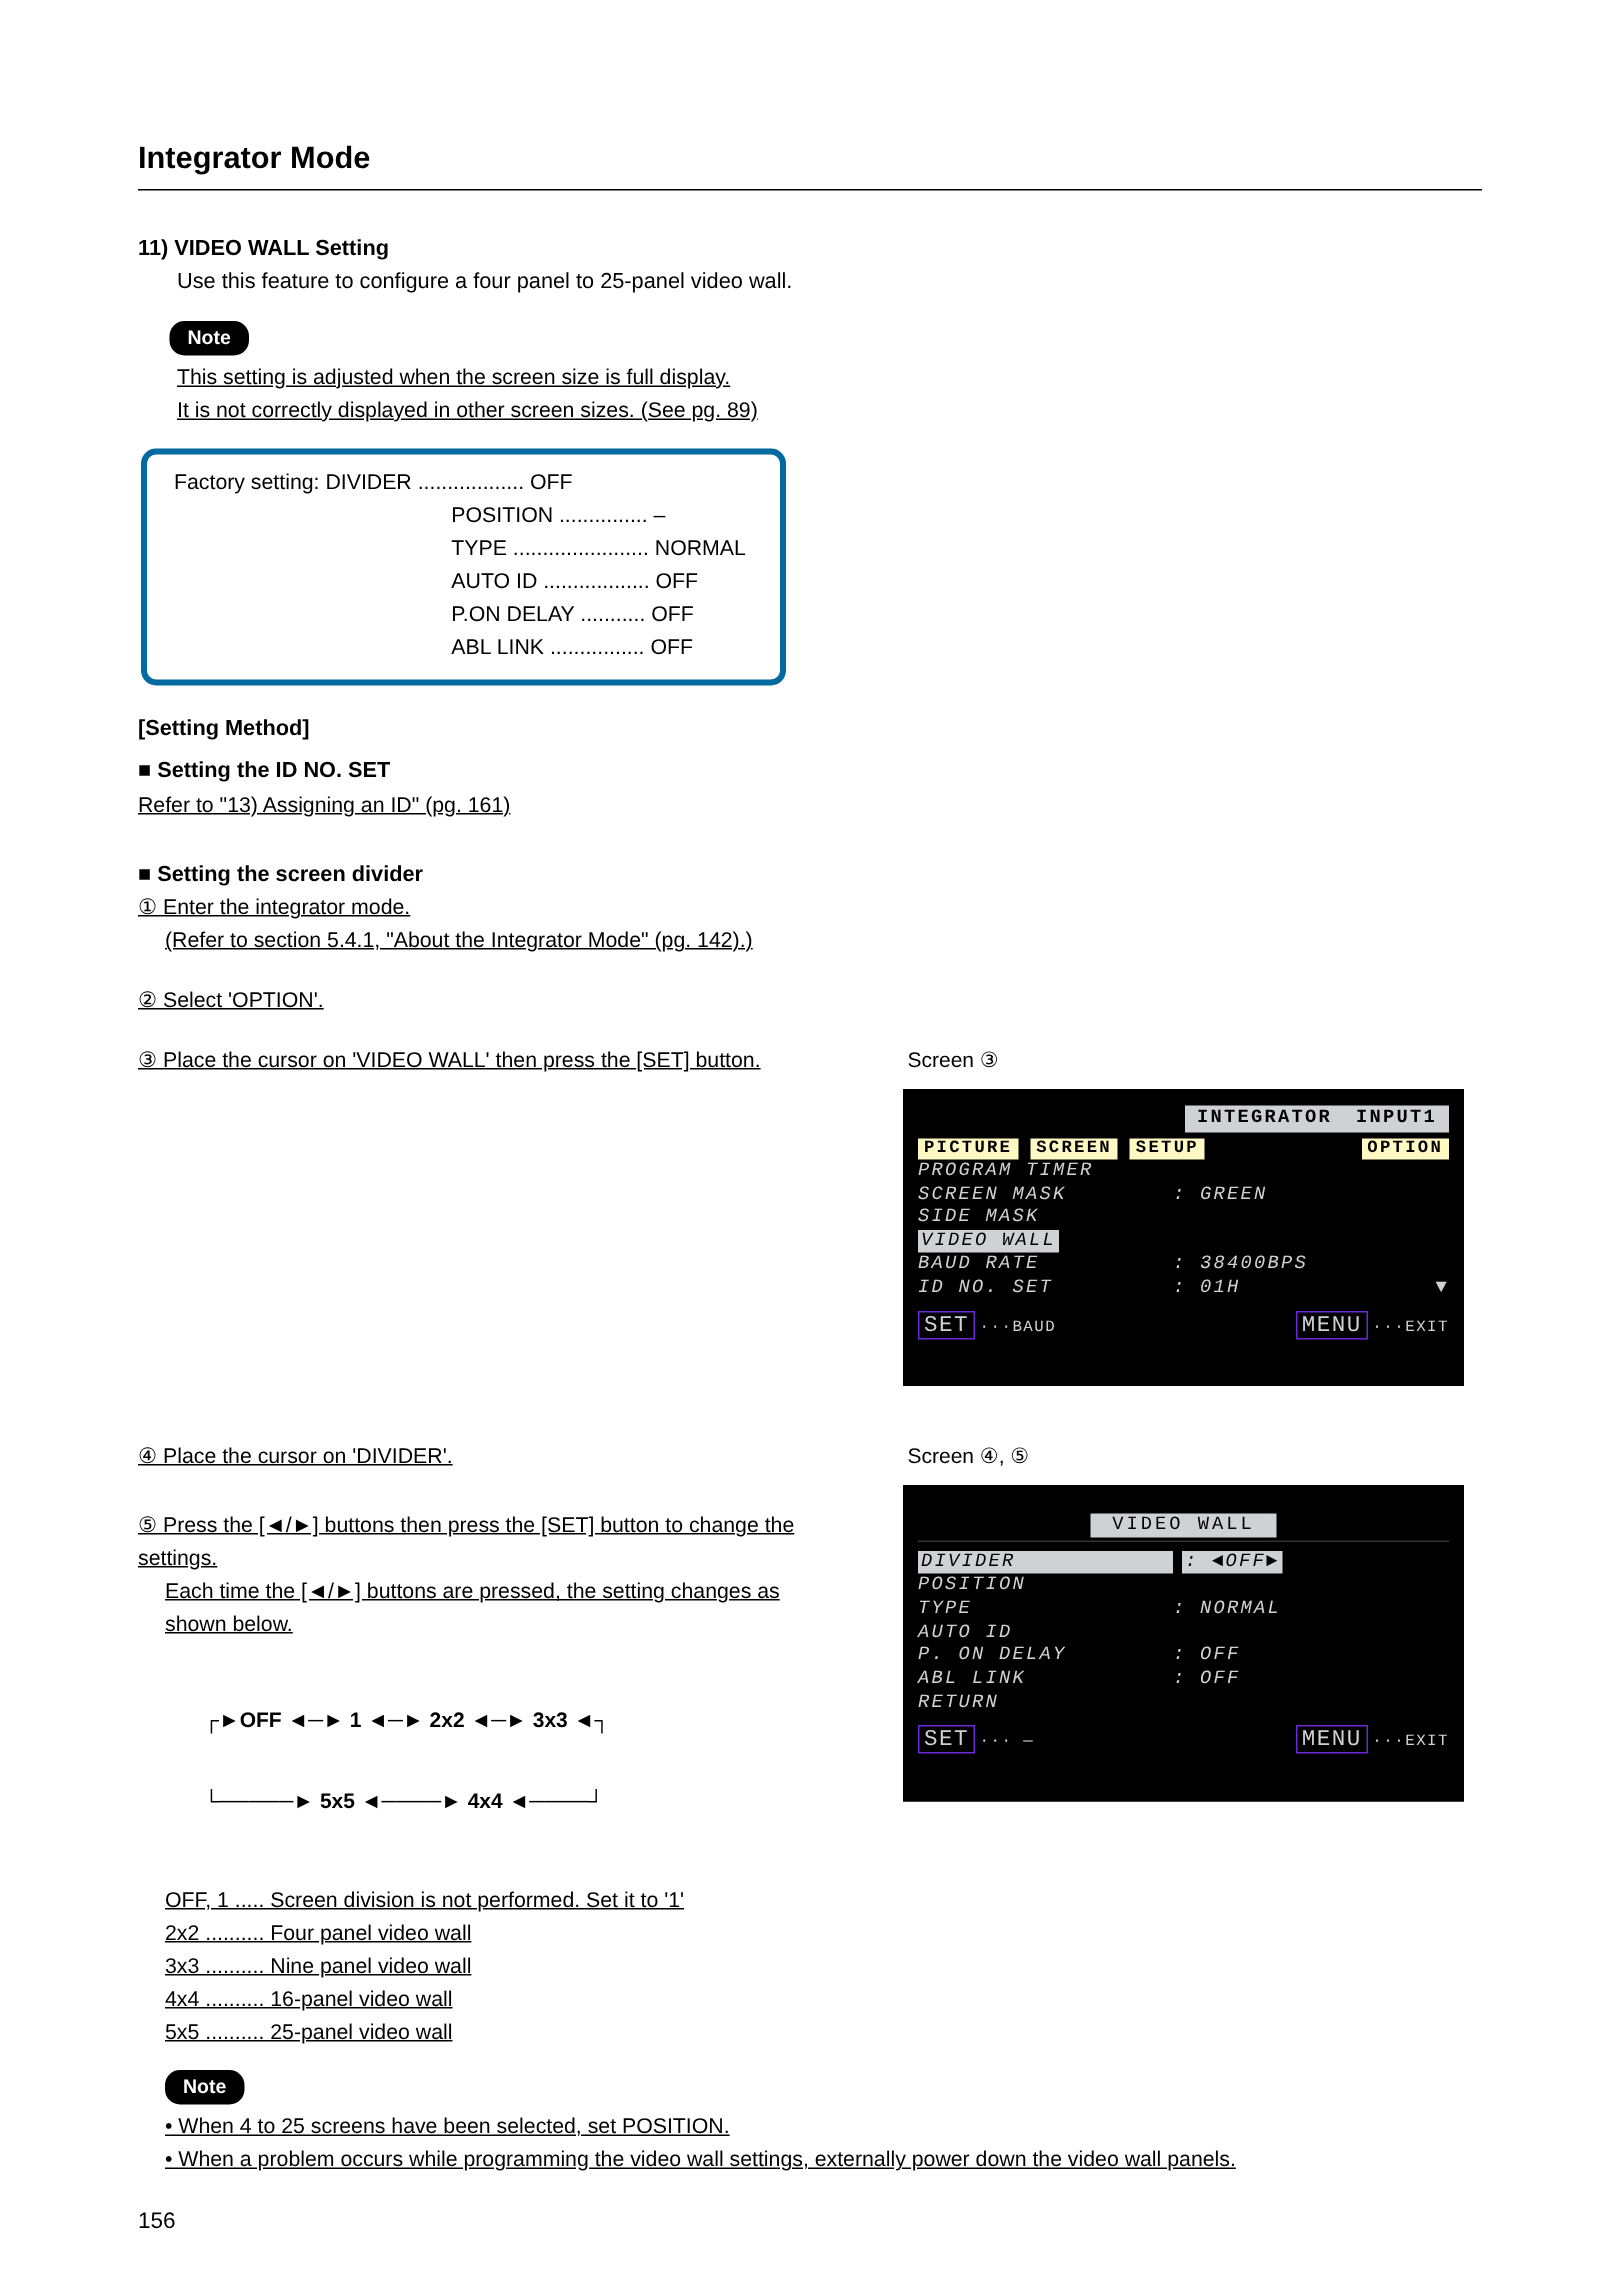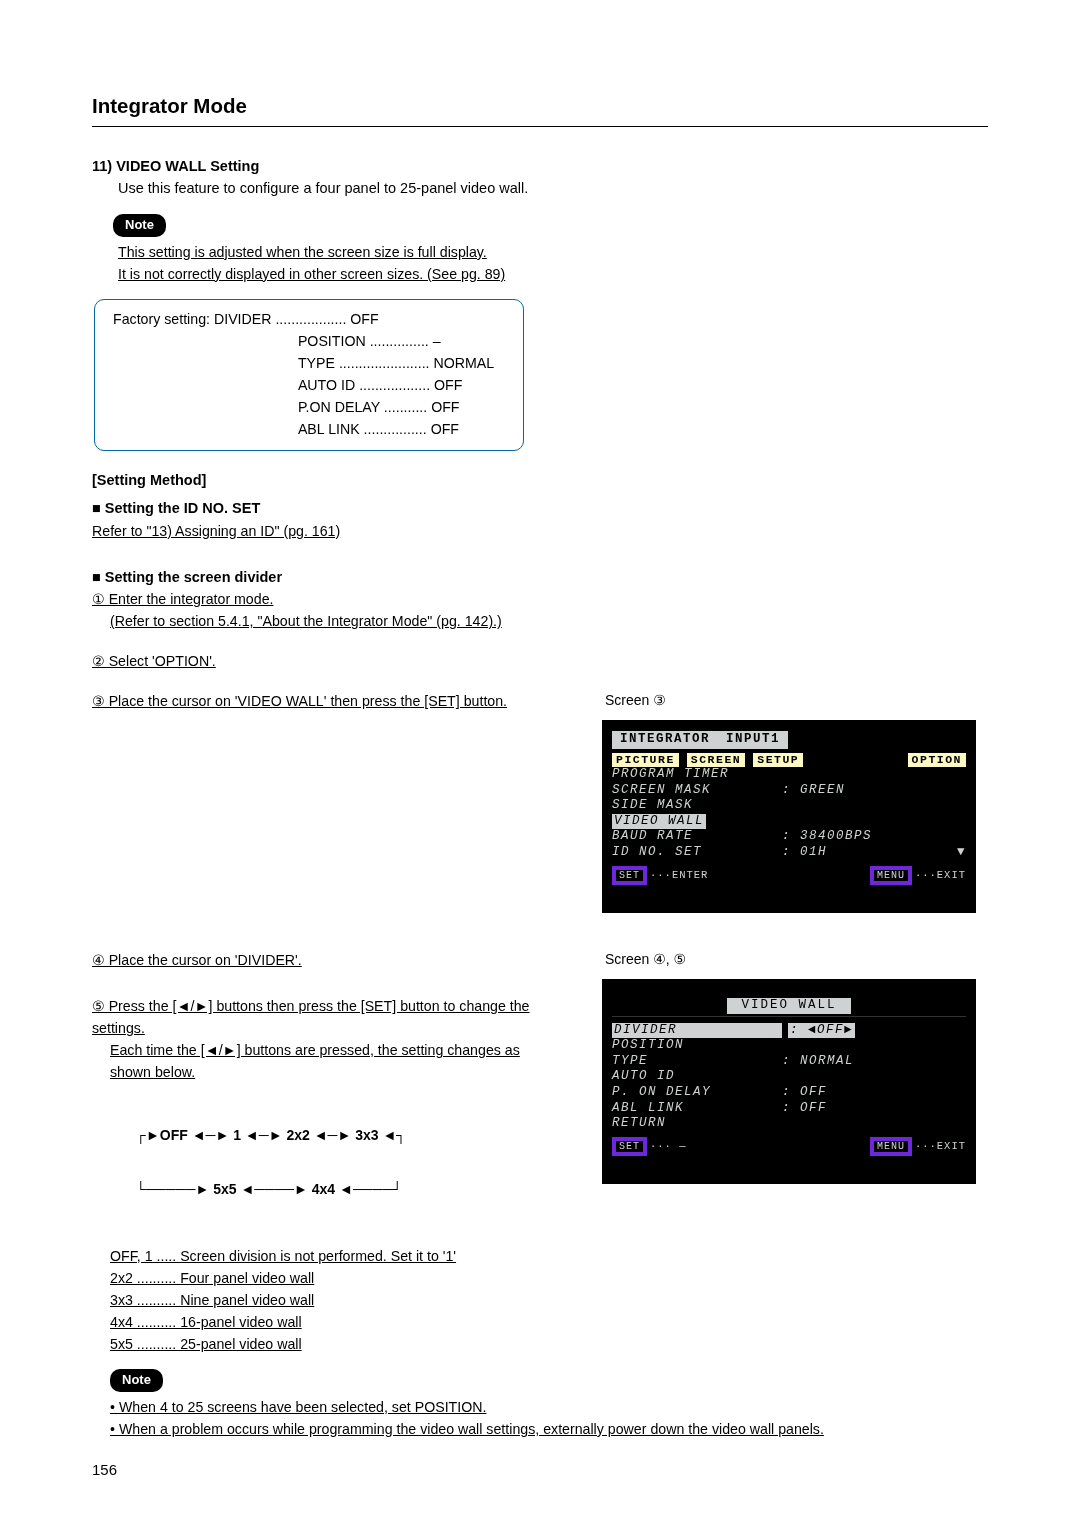--- a/index.html
+++ b/index.html
@@ -29,21 +29,21 @@
     display: inline-block;
     background: #000;
     color: #fff;
     font-weight: bold;
     font-size: 13px;
     padding: 1.5px 12px;
     border-radius: 10px;
     margin: 14px 0 4px 21px;
   }
   .factory-box {
-    border: 1px solid #0369a1;
+    border: 4px solid #0369a1;
     border-radius: 10px;
     margin: 14px 0 18px 2px;
     padding: 8px 18px 10px 18px;
     width: 430px;
     font-size: 14.2px;
   }
   .factory-box .row { white-space: pre; }
   .sq { font-family: Arial, sans-serif; }
   .two-col {
     display: flex;
@@ -60,36 +60,36 @@
     background: #000;
     color: #cfd2d3;
     font-family: "Courier New", monospace;
     font-size: 12.5px;
     line-height: 1.25;
     padding: 8px 7px 28px 7px;
     letter-spacing: 1.5px;
     margin-bottom: 30px;
   }
   .osd .titlebar {
-    display:flex; justify-content: flex-start; align-items:center;
+    display:flex; justify-content: flex-end; align-items:center;
     margin-bottom:4px;
   }
   .osd .titlebar .chip {
     background:#cfd2d3; color:#000; padding:1px 8px; font-weight:bold;
   }
   .osd .tabs {
     display:flex; gap:2px; font-size:11.5px; font-weight:bold;
   }
   .osd .tabs span { background:#fef9c3; color:#000; padding:0 4px; }
   .osd .tabs span.gap { background:#000; color:#cfd2d3; padding:0 2px; }
   .osd .line { display:flex;font-style:italic; }
   .osd .lbl { width: 170px; }
   .osd .hl { background:#cfd2d3; color:#000; display:inline-block; padding:0 2px; }
   .osd .footer { display:flex; justify-content: space-between; margin-top:8px; font-size:10.5px; letter-spacing:1px;}
-  .osd .footer .key { border:4px solid #6d28d9; padding:0 3px; font-size:10px; margin-right:3px; }
+  .osd .footer .key { border:1px solid #6d28d9; padding:0 3px; font-size:15px; margin-right:3px; }
   .osd .downarr::after { content:"▼"; color:#cfd2d3; margin-left:4px; }
   .osd2-title {
     text-align:center; letter-spacing:2px; font-size:12.5px;
     border-bottom:1px solid #333; padding-bottom:2px; margin-bottom:6px;
   }
   .osd2-title .band { background:#cfd2d3; color:#000; display:inline-block; padding:0 14px; }
   .arrow-diagram {
     font-family: Arial, sans-serif;
     font-weight:bold;
     font-size:14px;
@@ -172,21 +172,21 @@
       <div class="line">
           <span class="lbl">BAUD RATE</span>
           <span>: 38400BPS</span>
         </div>
       <div class="line">
           <span class="lbl">ID NO. SET</span>
           <span>: 01H</span>
           <span class="downarr" style="margin-left:auto"></span>
         </div>
       <div class="footer">
-        <span><span class="key">SET</span><span>···ENTER</span></span>
+        <span><span class="key">SET</span><span>···BAUD</span></span>
         <span><span class="key">MENU</span><span>···EXIT</span></span>
       </div>
     </div>
   </div>
 </div>
 
 <div class="two-col" style="margin-top:6px">
   <div class="left-col">
     <div class="small">④ Place the cursor on 'DIVIDER'.</div>
 

